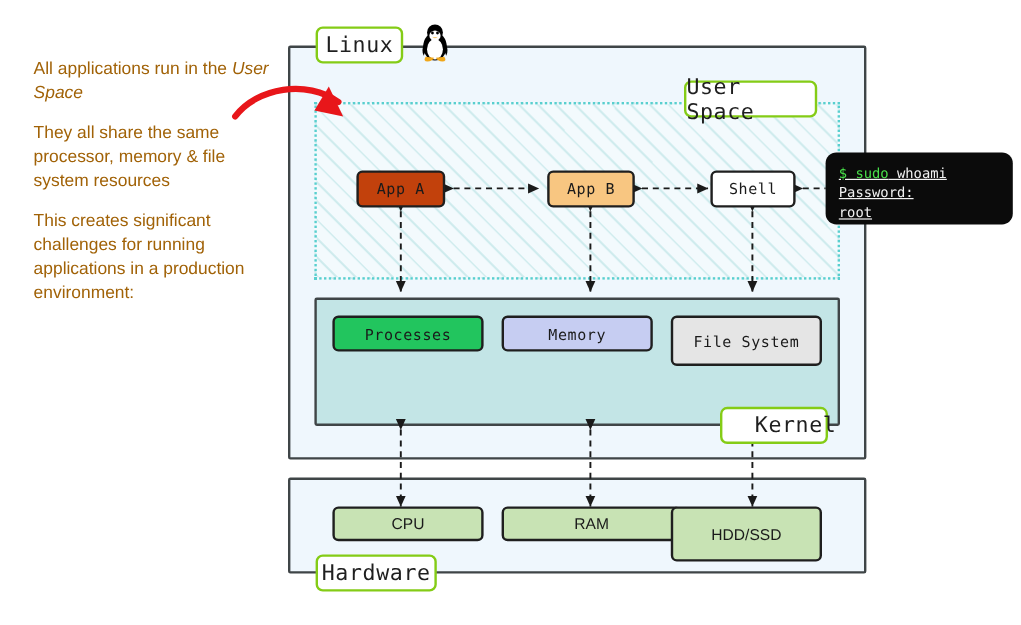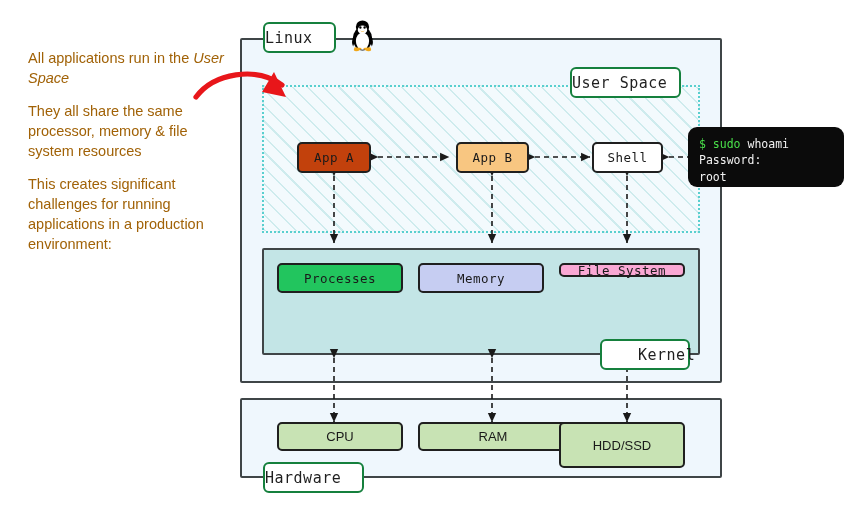--- a/index.html
+++ b/index.html
@@ -22,24 +22,24 @@
   .bullets li .sq{
     position:absolute;left:4px;top:6px;width:6px;height:6px;background:#3d3d3d;
   }
 
   
   .box-outer{
     position:absolute;border:2px solid #3f4547;background:#eff7fd;
     box-sizing:border-box;border-radius:2px;
   }
   .tag{
-    position:absolute;background:#ffffff;border:2px solid #15803d;
+    position:absolute;background:#ffffff;border:2px solid #84cc16;
     border-radius:6px;box-sizing:border-box;
-    font-family:"DejaVu Sans Mono", monospace;font-size:15px;color:#1f1f1f;
-    display:flex;align-items:center;justify-content:flex-start;letter-spacing:.5px;
+    font-family:"DejaVu Sans Mono", monospace;font-size:18px;color:#1f1f1f;
+    display:flex;align-items:center;justify-content:center;letter-spacing:.5px;
     z-index:6;
   }
   .kernel-area{
     position:absolute;background:#c3e5e6;border:2px solid #3f4547;
     box-sizing:border-box;border-radius:2px;
   }
   .userspace{
     position:absolute;box-sizing:border-box;
     border:2px dotted #59cfcf;
     background-color:#f3fafd;
@@ -156,33 +156,33 @@
     </div>
 
   <div class="node" style="left:456px;top:142px;width:73px;height:31px;background:#f8c681;">
       <span>App B</span>
     </div>
 
   <div class="node" style="left:592px;top:142px;width:71px;height:31px;background:#ffffff;">
       <span>Shell</span>
     </div>
 
-  <div class="terminal" style="left:688px;top:127px;width:156px;height:60px;"><span class="g">$ sudo</span><span> whoami</span>
+  <div class="terminal" style="left:688px;top:127px;width:156px;height:60px;text-decoration:underline;"><span class="g">$ sudo</span><span> whoami</span>
 <span>Password:</span>
 <span>root</span></div>
 
   <div class="node" style="left:277px;top:263px;width:126px;height:30px;background:#22c55e;">
       <span>Processes</span>
     </div>
 
   <div class="node" style="left:418px;top:263px;width:126px;height:30px;background:#c6cdf2;">
       <span>Memory</span>
     </div>
 
-  <div class="node" style="left:559px;top:263px;width:126px;height:14px;background:#f9a8d4;">
+  <div class="node" style="left:559px;top:263px;width:126px;height:42px;background:#e5e5e5;">
       <span>File System</span>
     </div>
 
   <div class="node node-sans" style="left:277px;top:422px;width:126px;height:29px;background:#c8e3b4;">
       <span>CPU</span>
     </div>
 
   <div class="node node-sans" style="left:418px;top:422px;width:150px;height:29px;background:#c8e3b4;">
       <span>RAM</span>
     </div>

